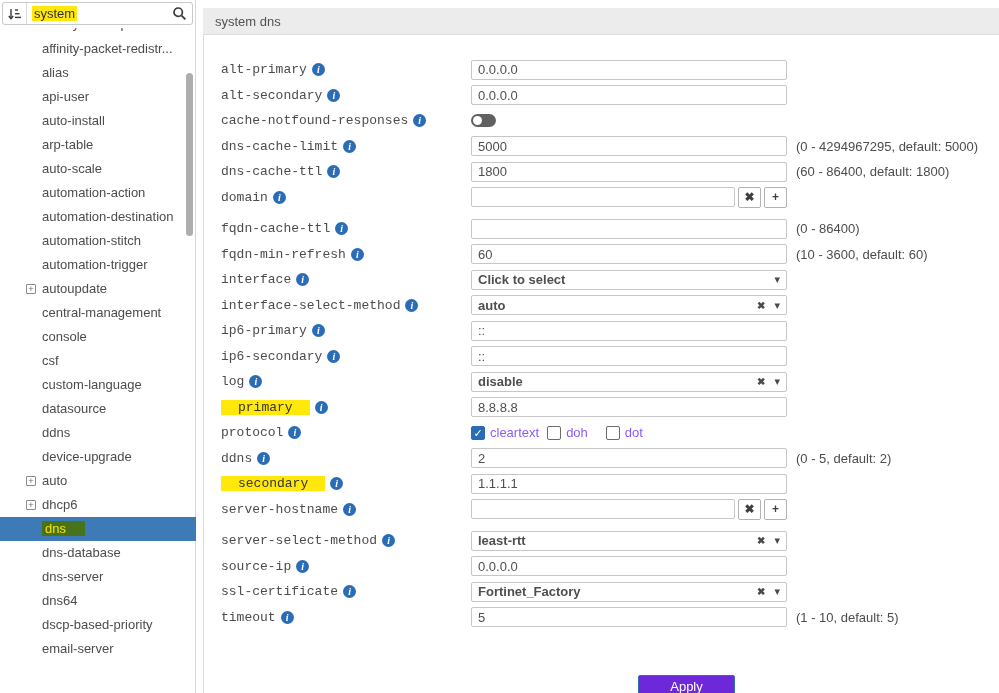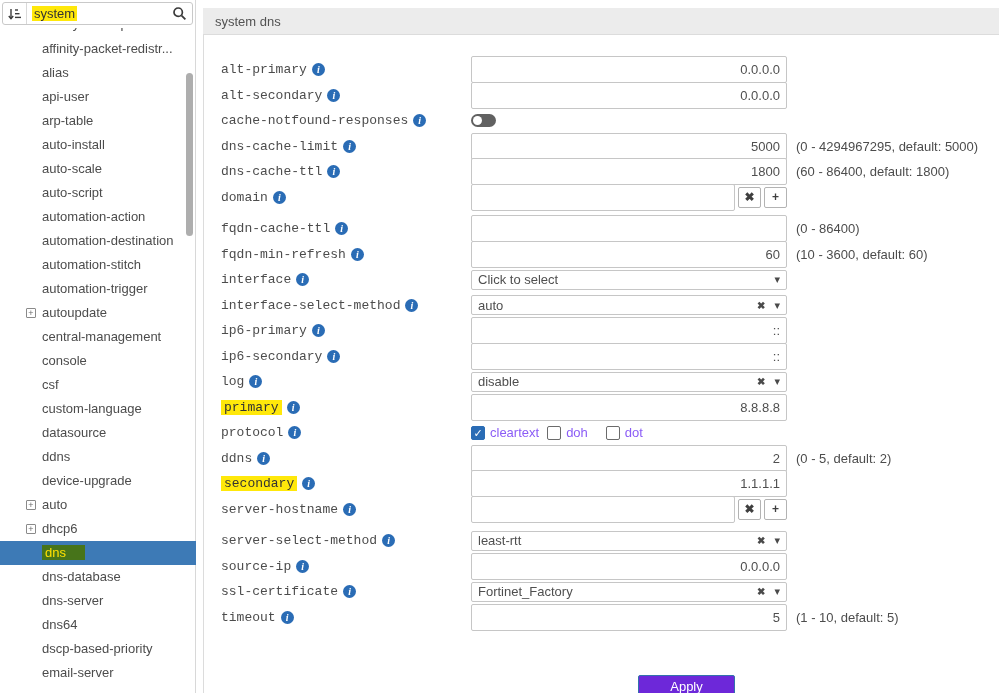--- a/index.html
+++ b/index.html
@@ -38,36 +38,36 @@
   
   .main { position:absolute; left:203px; top:8px; width:796px; height:693px; }
   .main-header { height:27px; background:#ececec; border-bottom:1px solid #dcdcdc;
                  line-height:27px; padding-left:12px; color:#525252; }
   .main-body { border-left:1px solid #dcdcdc; height:665px; padding:22px 0 0 17px; }
 
   .form-row { height:25.5px; display:flex; align-items:center; }
   .form-row.group-gap { margin-top:6px; }
   .f-label { width:250px; flex:0 0 auto; display:flex; align-items:center; white-space:nowrap; }
   .f-label .lbl { color:#4c4c4c;font-family:Liberation Mono, monospace; }
-  .f-label .lbl.hl { background:#ffe80a; color:#333; padding:0 3px; }
+  .f-label .lbl.hl { background:#ffe80a; color:#333; padding:0 17px; }
   .info-icon { display:inline-block; width:13px; height:13px; border-radius:50%; background:#2a6cb5;
                color:#fff; font:italic bold 10px/13px "Liberation Serif", serif; text-align:center;
                margin-left:5px; flex:0 0 auto; }
   .f-ctrl { width:316px; flex:0 0 auto; display:flex; align-items:center; }
   .f-hint { margin-left:9px; color:#4c4c4c; white-space:nowrap; }
 
-  .txt { width:316px; height:27px; border:1px solid #c6c6c6; border-radius:2px; padding:0 6px;
-         font:13px "Liberation Sans", sans-serif; color:#4f4f4f; background:#fff;text-align:right; }
+  .txt { width:316px; height:20px; border:1px solid #c6c6c6; border-radius:2px; padding:0 6px;
+         font:13px "Liberation Sans", sans-serif; color:#4f4f4f; background:#fff; }
   .txt.short { width:266px; }
   .sq-btn { width:23px; height:21px; margin-left:3px; border:1px solid #b3b3b3; border-radius:2px;
             background:#fff; color:#3f3f3f; font-weight:bold; font-size:12px; line-height:19px;
             text-align:center; cursor:pointer; flex:0 0 auto; }
   .sel { width:316px; height:20px; border:1px solid #c6c6c6; border-radius:2px; background:#fff;
          display:flex; align-items:center; padding:0 6px; cursor:pointer; color:#4f4f4f; }
-  .sel .sel-val { flex:1 1 auto; white-space:nowrap; overflow:hidden; }
+  .sel .sel-val { flex:1 1 auto; white-space:nowrap; overflow:hidden;font-weight:bold; }
   .sel .sel-x { font-size:10px; font-weight:bold; color:#4a4a4a; margin-right:9px; cursor:pointer; }
   .sel .sel-caret { font-size:11px; color:#4a4a4a; }
 
   .toggle { width:25px; height:13px; border-radius:7px; background:#616161; position:relative; cursor:pointer; }
   .toggle .knob { position:absolute; left:2px; top:2px; width:9px; height:9px; border-radius:50%; background:#fff; }
 
   .cb-group { display:flex; align-items:center; }
   .cb-item { display:flex; align-items:center; cursor:pointer; }
   .cb-box { width:14px; height:14px; border:1px solid #6b6b6b; border-radius:2px; background:#fff;
             font-size:11px; line-height:12px; text-align:center; color:#fff; flex:0 0 auto; }
@@ -111,24 +111,23 @@
     </div>
 
     <div class="nav-list">
       <div class="nav-partial">
         <span>affinity-interrupt</span>
       </div>
       <div id="nav-items">
           <div class="nav-item"><span>affinity-packet-redistr...</span></div>
           <div class="nav-item"><span>alias</span></div>
           <div class="nav-item"><span>api-user</span></div>
+          <div class="nav-item"><span>auto-install</span></div>
           <div class="nav-item"><span>arp-table</span></div>
-          <div class="nav-item"><span>auto-install</span></div>
           <div class="nav-item"><span>auto-scale</span></div>
-          <div class="nav-item"><span>auto-script</span></div>
           <div class="nav-item"><span>automation-action</span></div>
           <div class="nav-item"><span>automation-destination</span></div>
           <div class="nav-item"><span>automation-stitch</span></div>
           <div class="nav-item"><span>automation-trigger</span></div>
           <div class="nav-item expandable"><span class="expander">+</span><span>autoupdate</span></div>
           <div class="nav-item"><span>central-management</span></div>
           <div class="nav-item"><span>console</span></div>
           <div class="nav-item"><span>csf</span></div>
           <div class="nav-item"><span>custom-language</span></div>
           <div class="nav-item"><span>datasource</span></div>

